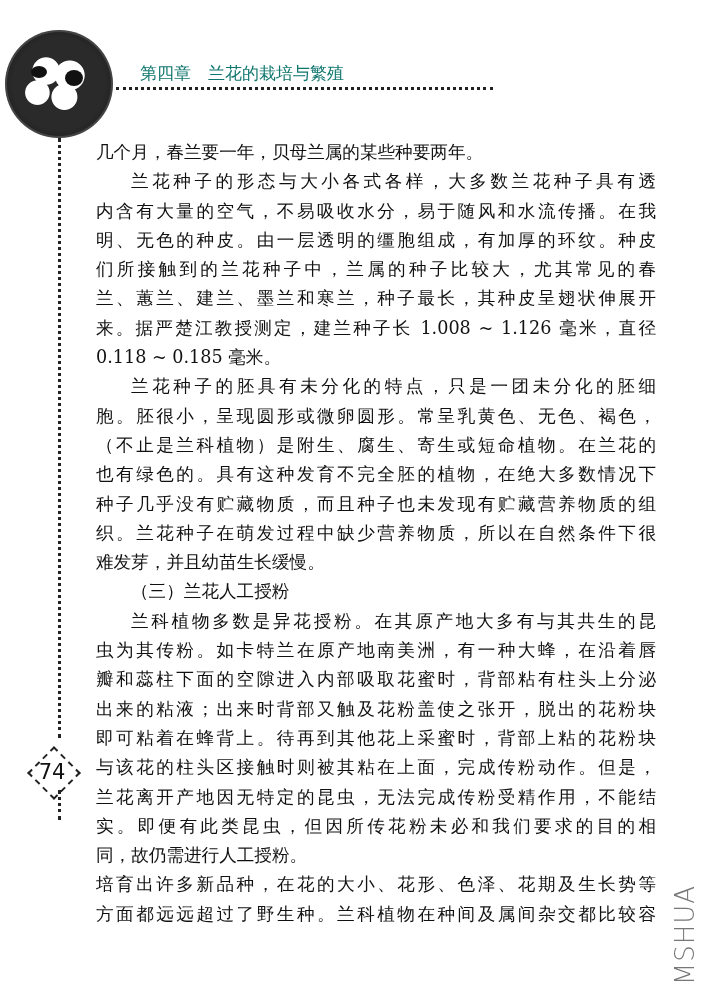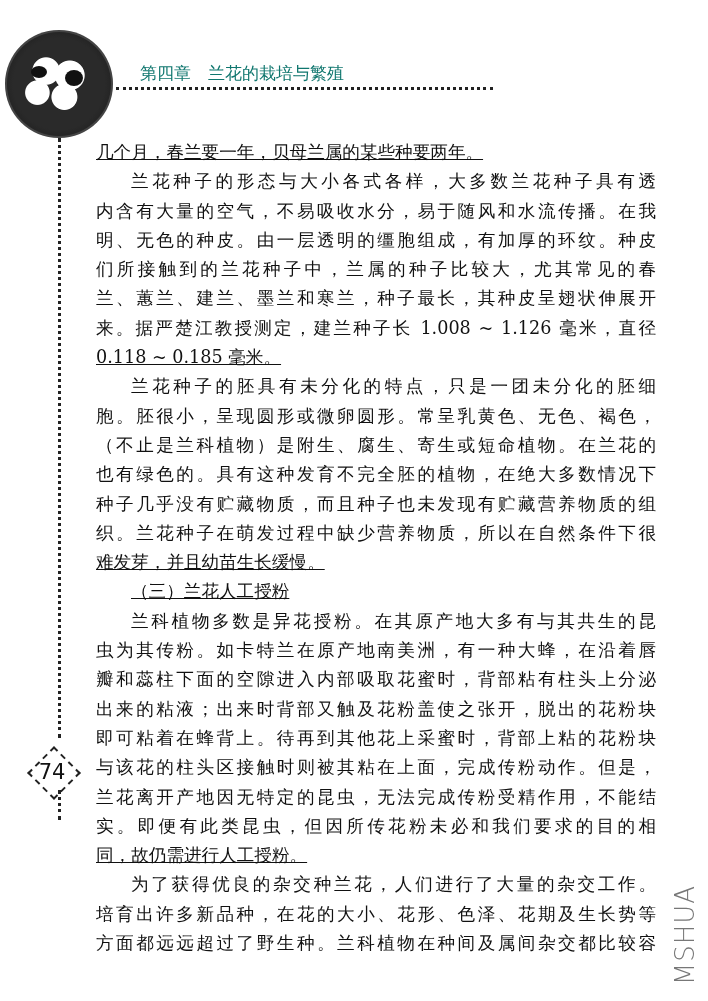--- a/index.html
+++ b/index.html
@@ -43,21 +43,21 @@
     }
     .page-badge .num {
       position: absolute; left: 0; top: 15px; width: 52px; text-align: center;
       font-family: "DejaVu Sans", "Liberation Sans", sans-serif; font-size: 21px;
     }
     .content {
       position: absolute; left: 96px; top: 138px; width: 560px;
       font-size: 17.6px; line-height: 29.3px;
     }
     .content .line { display: block; white-space: nowrap; text-align: justify; text-align-last: justify; }
-    .content .line.last { text-align-last: left; text-decoration: underline; }
+    .content .line.last { text-align-last: left; }
     .content .indent { padding-left: 35px; }
     .watermark {
       position: absolute; left: 665px; top: 880px; width: 40px; height: 110px;
     }
     .watermark span {
       position: absolute; left: -30px; top: 40px; transform: rotate(-90deg);
       font-family: "DejaVu Sans", "Liberation Sans", sans-serif; font-size: 26px;
       color: #777; letter-spacing: 1px; white-space: nowrap; font-weight: 300;
     }
   </style>
@@ -97,20 +97,19 @@
     <span class="line indent last">（三）兰花人工授粉</span>
     <span class="line indent">兰科植物多数是异花授粉。在其原产地大多有与其共生的昆</span>
     <span class="line">虫为其传粉。如卡特兰在原产地南美洲，有一种大蜂，在沿着唇</span>
     <span class="line">瓣和蕊柱下面的空隙进入内部吸取花蜜时，背部粘有柱头上分泌</span>
     <span class="line">出来的粘液；出来时背部又触及花粉盖使之张开，脱出的花粉块</span>
     <span class="line">即可粘着在蜂背上。待再到其他花上采蜜时，背部上粘的花粉块</span>
     <span class="line">与该花的柱头区接触时则被其粘在上面，完成传粉动作。但是，</span>
     <span class="line">兰花离开产地因无特定的昆虫，无法完成传粉受精作用，不能结</span>
     <span class="line">实。即便有此类昆虫，但因所传花粉未必和我们要求的目的相</span>
     <span class="line last">同，故仍需进行人工授粉。</span>
-    <span class="line indent">为了获得优良的杂交种兰花，人们进行了大量的杂交工作。</span>
     <span class="line">培育出许多新品种，在花的大小、花形、色泽、花期及生长势等</span>
     <span class="line">方面都远远超过了野生种。兰科植物在种间及属间杂交都比较容</span>
   </div>
 
 <div class="watermark">
   <span>MSHUA</span>
 </div>
 
 </body></html>

